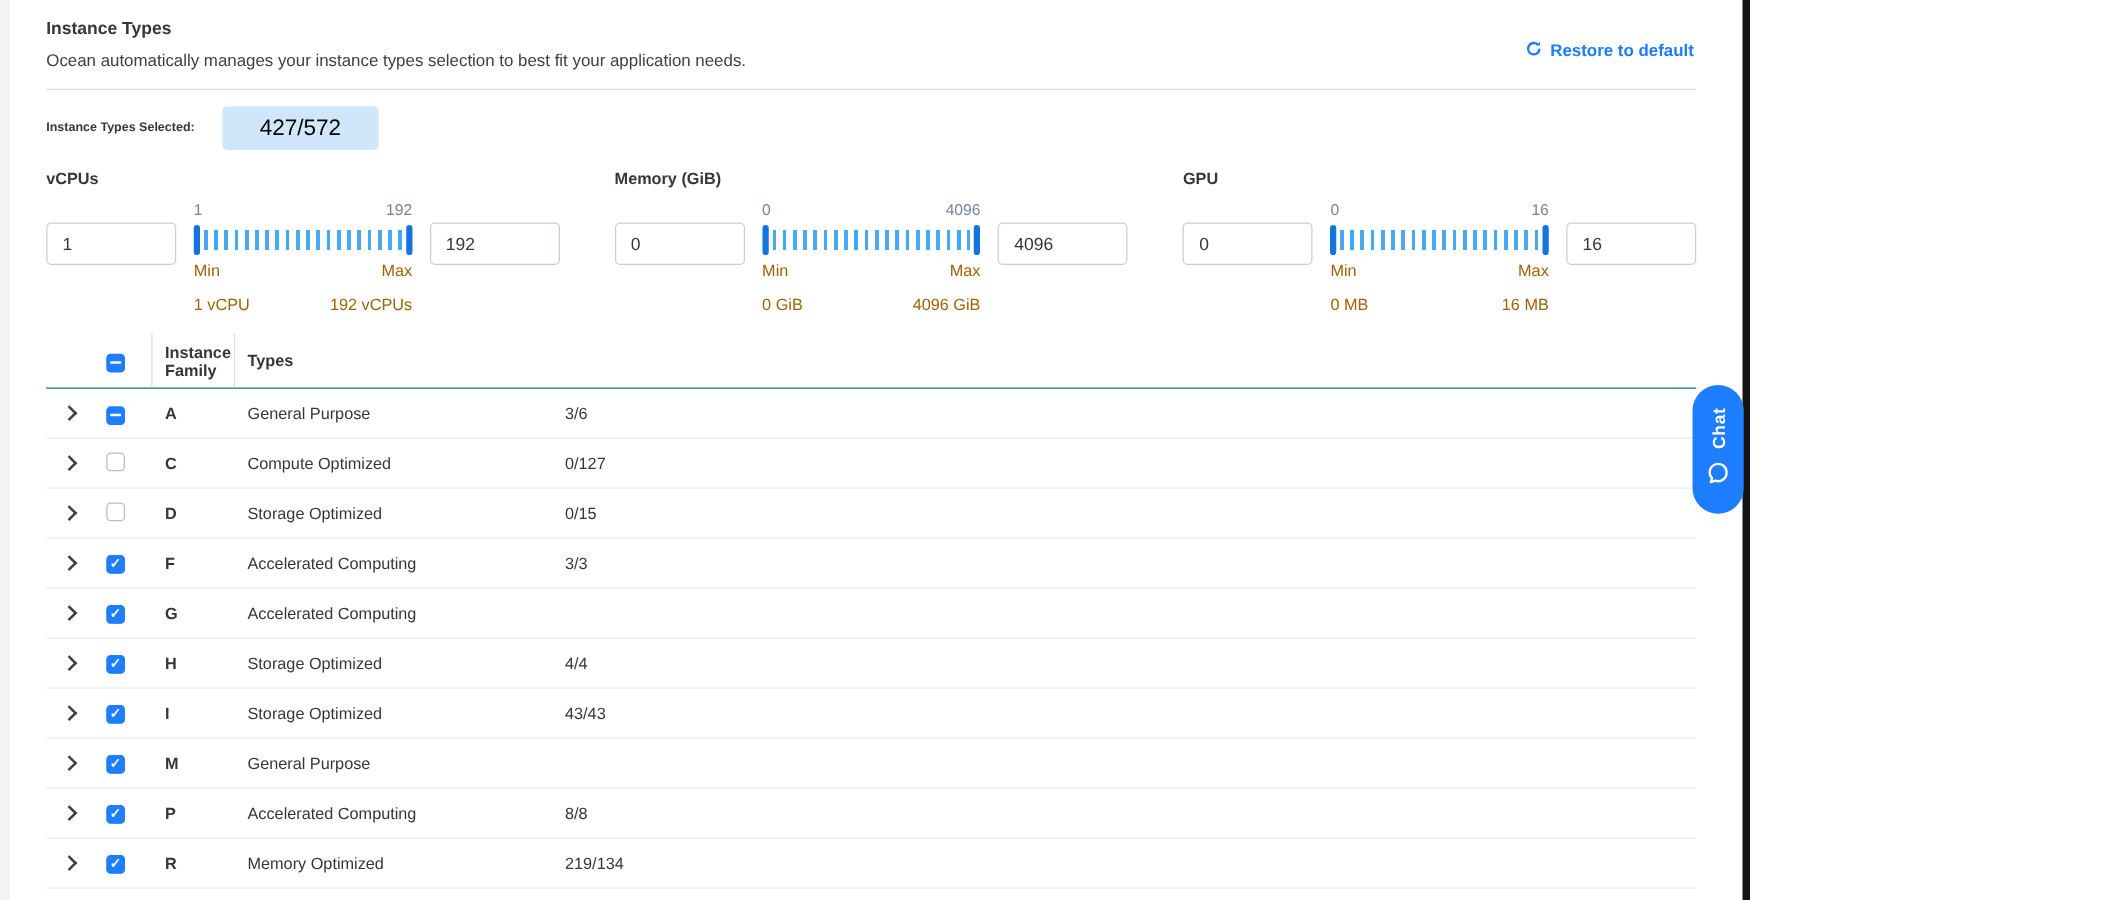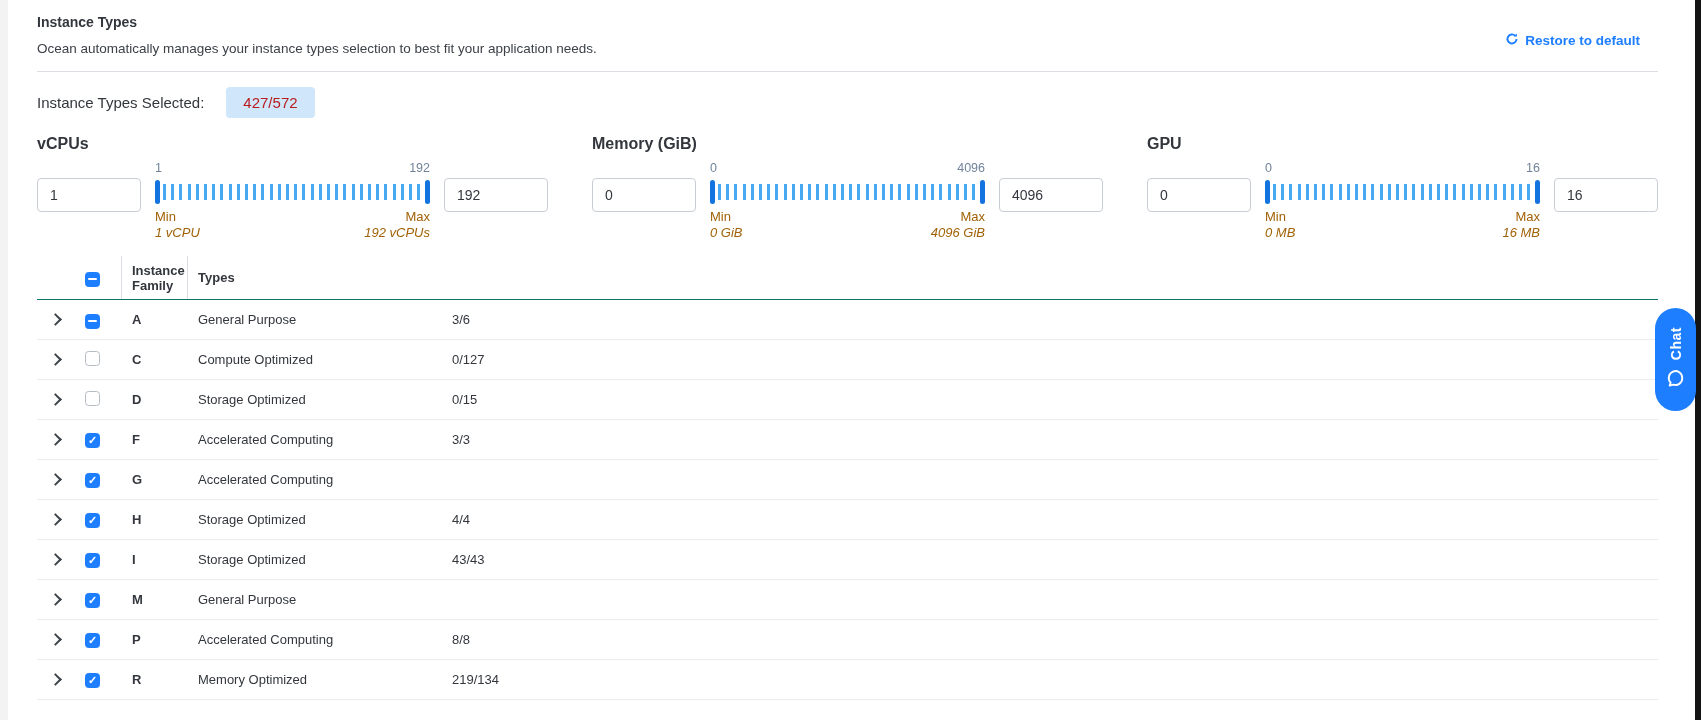--- a/index.html
+++ b/index.html
@@ -1,54 +1,54 @@
 <!DOCTYPE html>
 <html><head>
 <meta charset="utf-8">
 <style>
   * { margin:0; padding:0; box-sizing:border-box; }
   html,body { width:1701px; height:720px; overflow:hidden; background:#fff;
     font-family:"Liberation Sans", sans-serif; color:#33373d; }
-  .page { position:relative; width:1701px; height:720px; padding:14px 43px 0 37px; }
+  .page { position:relative; width:1400px; height:720px; padding:14px 43px 0 37px; }
 
   
   .left-strip { position:absolute; left:0; top:0; width:8px; height:720px; background:#f3f3f3; }
   .right-strip { position:absolute; right:0; top:0; width:6px; height:720px; background:#141414; }
 
   
   .title { font-size:14px; font-weight:bold; }
   .desc { margin-top:8px; font-size:13.5px; line-height:21px; color:#3c4148; }
-  .restore { position:absolute; top:32px; right:61px; display:flex; align-items:center; gap:6px;
+  .restore { position:absolute; top:32px; right:45px; display:flex; align-items:center; gap:6px;
     color:#1d7eff; font-weight:bold; font-size:13.5px; cursor:pointer; }
   .restore svg { width:14px; height:14px; }
   .top-divider { margin-top:12px; border-bottom:1px solid #dcdfe3; }
 
   
   .selected-row { margin-top:15px; display:flex; align-items:center; gap:22px; height:30px; }
-  .selected-label { font-size:15px; font-weight:normal; }
-  .badge { background:#cfe6fb; color:#b91c1c; font-size:15px; padding:7px 17px; border-radius:4px; }
+  .selected-label { font-size:10px; font-weight:bold; }
+  .badge { background:#cfe6fb; color:#000000; font-size:18px; padding:7px 30px; border-radius:4px; }
 
   
   .sliders { margin-top:18px; display:flex; }
   .slider-col { width:33.2%; }
   .slider-col + .slider-col { margin-left:44px; }
-  .slider-label { font-size:16px; font-weight:bold; height:16px; }
+  .slider-label { font-size:13px; font-weight:bold; height:16px; }
   .slider-row { display:flex; align-items:flex-start; margin-top:10px; }
   .num-input { width:104px; height:34px; margin-top:17px; border:1px solid #c9ced6; border-radius:4px;
     padding:0 8px 0 12px; font-size:14px; color:#33373d; font-family:"Liberation Sans",sans-serif; background:#fff; }
   .slider-mid { flex:1; margin:0 14px; }
   .scale-row { display:flex; justify-content:space-between; font-size:12.5px; color:#72839b; height:19px; }
   .track { position:relative; height:24px; }
   .handle { position:absolute; top:0; width:5px; height:24px; border-radius:2.5px; background:#1374e0; cursor:pointer; }
   .handle.left { left:0; } .handle.right { right:0; }
   .ticks { position:absolute; left:8px; right:8px; top:4px; height:16px;
     background:repeating-linear-gradient(90deg,#46a9f2 0 3px,transparent 3px 8.2px); }
   .mm-row, .unit-row { display:flex; justify-content:space-between; font-size:13px; color:#a16207; }
   .mm-row { margin-top:5px; }
-  .unit-row { margin-top:1px;font-style:italic; }
+  .unit-row { margin-top:12px; }
 
   
   .table { margin-top:16px; }
   .t-head { display:grid; grid-template-columns:36px 48px 66px 254px 1fr; align-items:center;
     min-height:44px; border-bottom:1px solid #0f766e; font-size:13px; font-weight:bold; }
   .t-row { display:grid; grid-template-columns:36px 48px 66px 254px 1fr; align-items:center;
     height:40px; border-bottom:1px solid #ececec; font-size:13px; }
   .cell-sep { border-left:1px solid #d9dde2; padding-left:10px; align-self:stretch; display:flex; align-items:center; }
   .t-row .pad { padding-left:11px; }
   .cb-cell { padding-left:12px; }

